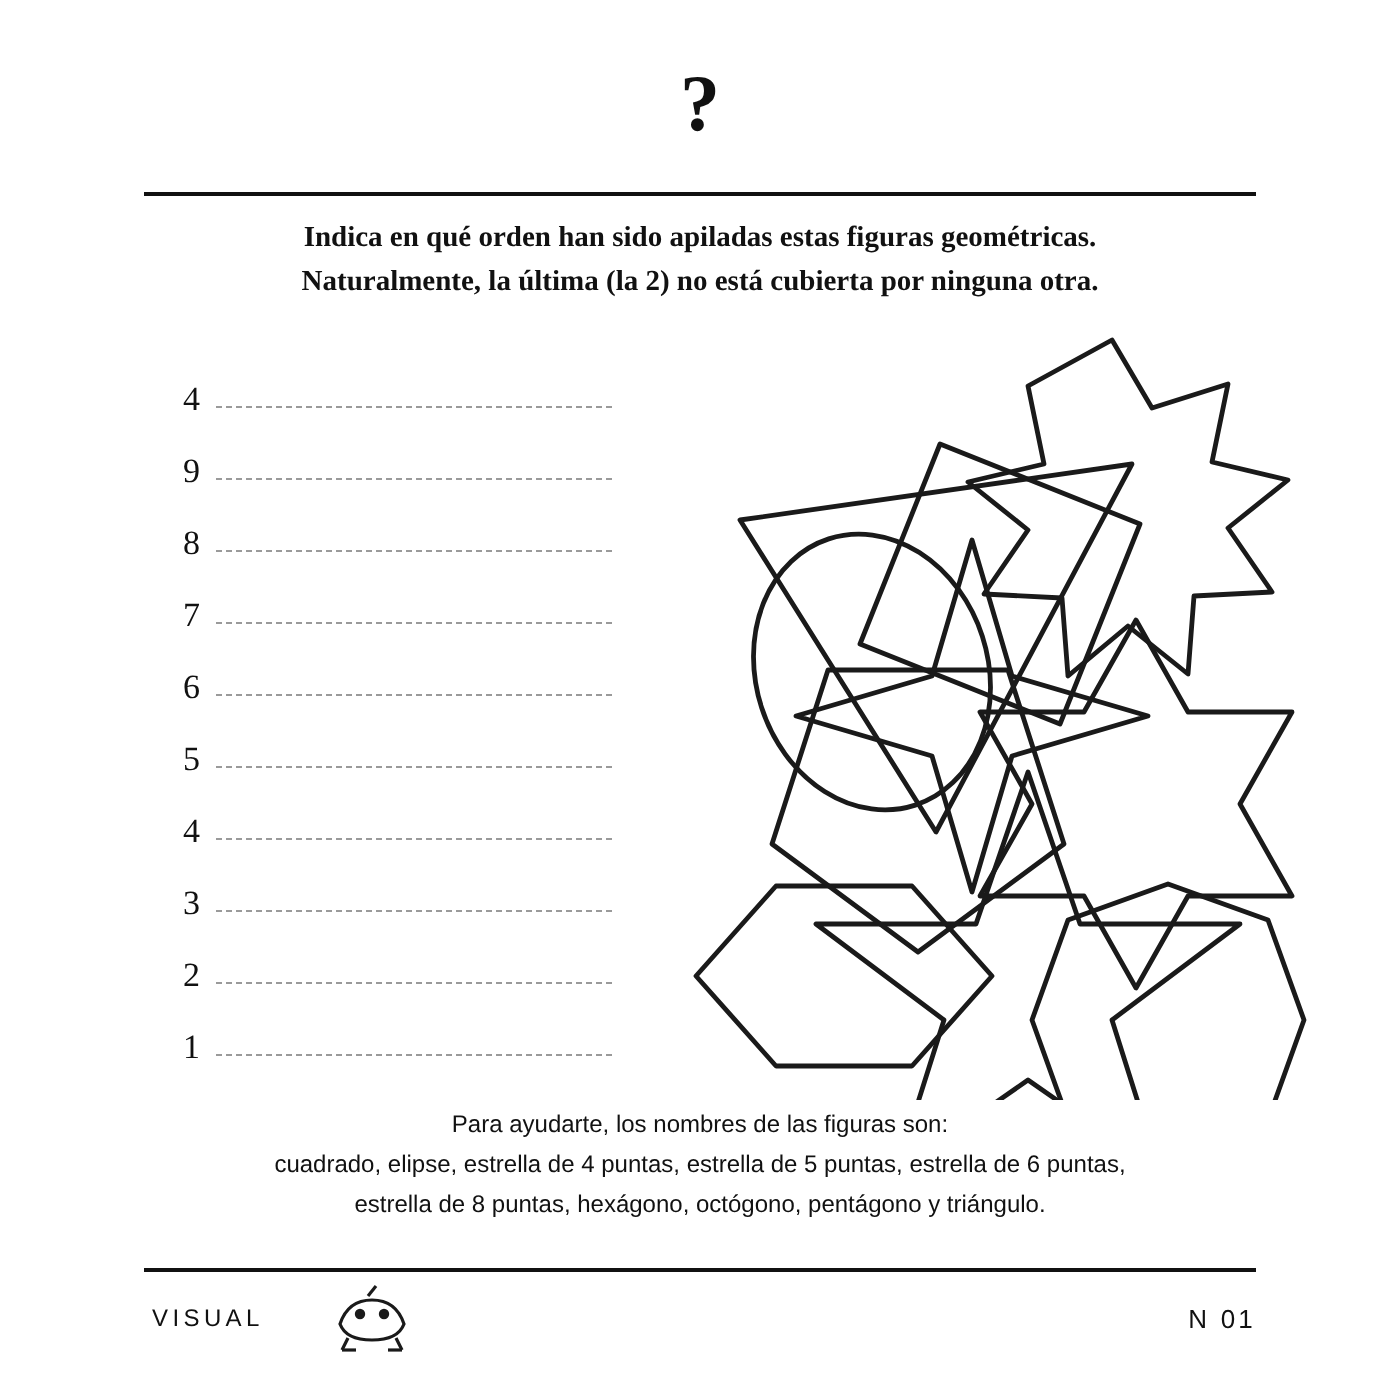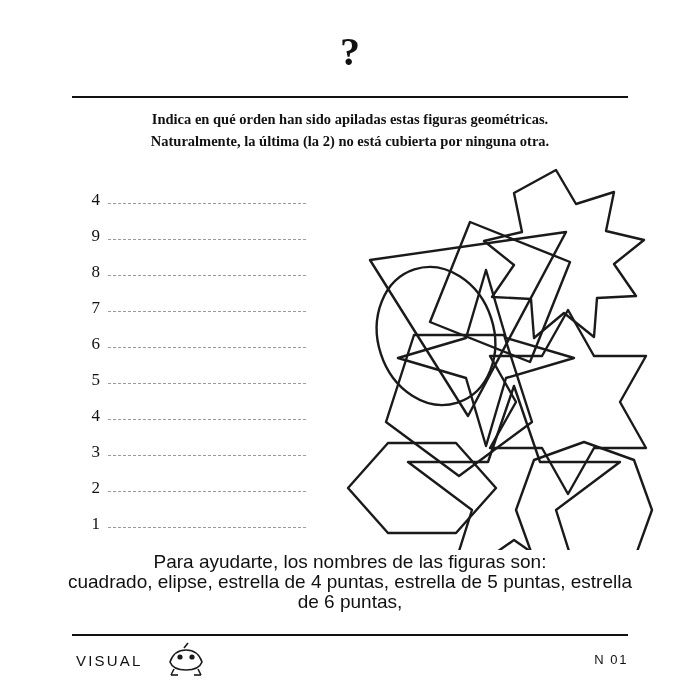--- a/index.html
+++ b/index.html
@@ -100,40 +100,40 @@
   }
 
   
   .footnote {
     position: absolute;
     left: 60px;
     top: 552px;
     width: 580px;
     text-align: center;
     font-family: "Liberation Sans", sans-serif;
-    font-size: 19px;
+    font-size: 12px;
     line-height: 20px;
     color: #111;
   }
 
   
   .bottom-rule {
     position: absolute;
     left: 72px;
     top: 634px;
     width: 556px;
     height: 2px;
     background: #111;
   }
   .footer-left {
     position: absolute;
     left: 76px;
     top: 652px;
     font-family: "Liberation Sans", sans-serif;
-    font-size: 15px;
+    font-size: 12px;
     letter-spacing: 2.2px;
     color: #111;
   }
   .footer-right {
     position: absolute;
     right: 72px;
     top: 652px;
     font-family: "Liberation Sans", sans-serif;
     font-size: 13px;
     letter-spacing: 1.6px;
@@ -225,20 +225,21 @@
 
       <polygon points="250,150 276,196 328,196 302,242 328,288 276,288 250,334 224,288 172,288 198,242 172,196 224,196"></polygon>
 
       <polygon points="238,10 258,44 296,32 288,71 326,80 296,104 318,136 279,138 276,177 246,153 216,178 213,139 174,137 196,105 166,81 204,72 196,33"></polygon>
     </svg>
   </div>
 
   <div class="footnote">
     <div>Para ayudarte, los nombres de las figuras son:</div>
     <div>cuadrado, elipse, estrella de 4 puntas, estrella de 5 puntas, estrella de 6 puntas,</div>
+    <div>estrella de 8 puntas, hexágono, octógono, pentágono y triángulo.</div>
   </div>
 
   <div class="bottom-rule"></div>
 
   <div class="footer-left">VISUAL</div>
 
   <div class="footer-mascot">
     <svg width="46" height="34" viewBox="0 0 46 34" fill="none" stroke="#1a1a1a" stroke-width="1.6">
       <path d="M6 20 q4 -12 16 -12 q12 0 16 12 q-3 8 -16 8 q-13 0 -16 -8 Z" fill="#ffffff"></path>
       <circle cx="16" cy="15" r="2.6" fill="#1a1a1a" stroke="none"></circle>

